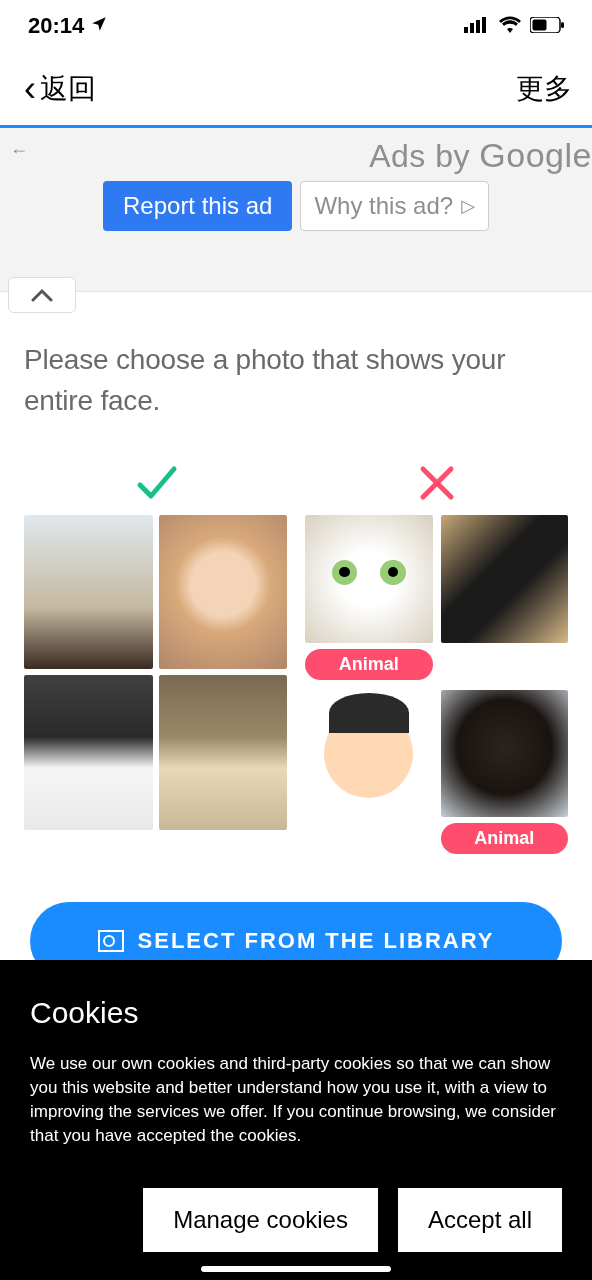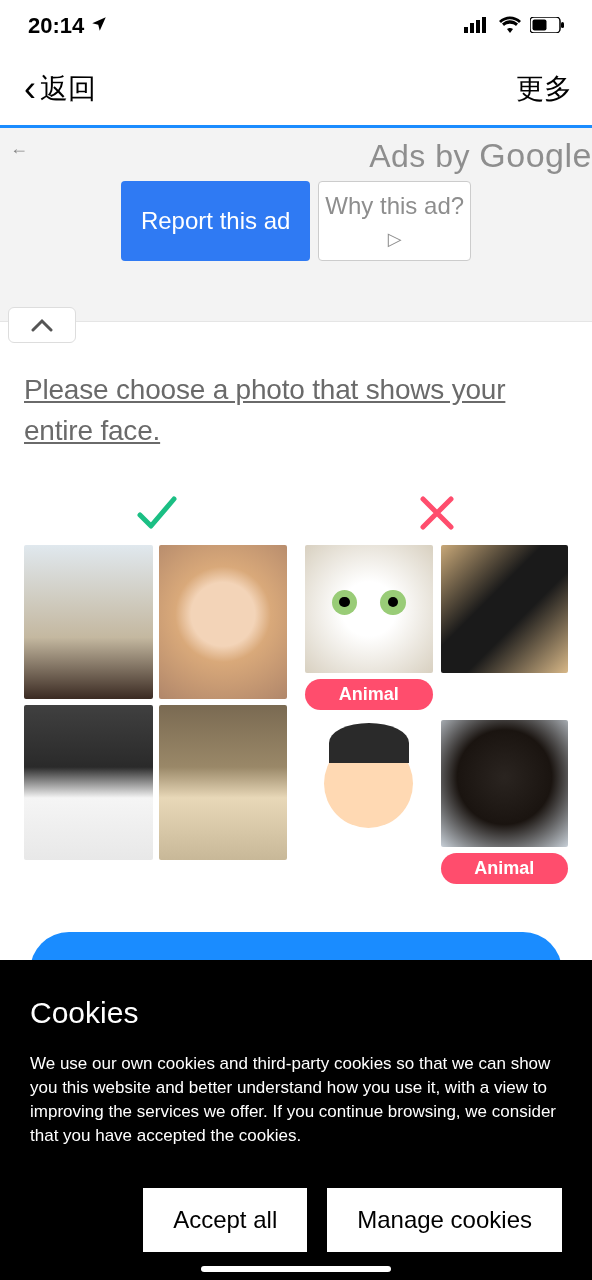--- a/index.html
+++ b/index.html
@@ -11,25 +11,25 @@
   .nav-bar { height: 76px; display: flex; align-items: center; justify-content: space-between; padding: 0 20px 0 24px; border-bottom: 3px solid #1a8cff; }
   .nav-back { display: flex; align-items: center; gap: 4px; font-size: 28px; color: #000; cursor: pointer; }
   .nav-more { font-size: 28px; color: #000; cursor: pointer; }
   .chevron-left { font-size: 36px; line-height: 1; }
   .ad-panel { background: #f3f3f3; padding: 8px 0 60px; position: relative; border-bottom: 1px solid #e5e5e5; }
   .ad-back-arrow { position: absolute; left: 10px; top: 10px; color: #888; font-size: 18px; }
   .ads-by { text-align: right; font-size: 32px; color: #8e8e8e; font-weight: 400; letter-spacing: 0.5px; }
   .ads-by .g { font-family: Arial, sans-serif; font-weight: 500; font-size: 34px; }
   .ad-buttons { display: flex; justify-content: center; gap: 8px; margin-top: 6px; }
   .btn-report { background: #2f7af3; color: #fff; border: none; padding: 10px 20px; font-size: 24px; border-radius: 4px; cursor: pointer; }
-  .btn-why { background: #fff; color: #8e8e8e; border: 1px solid #ccc; padding: 10px 6px; font-size: 24px; border-radius: 4px; cursor: pointer; display: flex; align-items: center; gap: 8px; flex-direction: column; }
+  .btn-why { background: #fff; color: #8e8e8e; border: 1px solid #ccc; padding: 10px 13px; font-size: 24px; border-radius: 4px; cursor: pointer; display: flex; align-items: center; gap: 8px; }
   .ad-choices { font-size: 18px; }
   .collapse-tab { position: absolute; left: 8px; bottom: -22px; width: 68px; height: 36px; background: #fff; border: 1px solid #ddd; border-radius: 6px; display: flex; align-items: center; justify-content: center; cursor: pointer; }
   .main-content { padding: 48px 24px 0; }
-  .instruction { font-size: 28px; color: #6a6a6a; line-height: 1.45; letter-spacing: -0.2px; text-decoration: underline; }
+  .instruction { font-size: 28px; color: #6a6a6a; line-height: 1.45; letter-spacing: -0.2px; }
   .examples { display: flex; gap: 18px; margin-top: 40px; }
   .example-col { flex: 1; }
   .icon-row { height: 44px; display: flex; justify-content: center; align-items: center; margin-bottom: 10px; }
   .check-svg, .cross-svg { width: 44px; height: 44px; }
   .photo-grid { display: grid; grid-template-columns: 1fr 1fr; gap: 6px; }
   .photo { width: 100%; aspect-ratio: 1/1.2; background: #ccc; border-radius: 2px; position: relative; overflow: hidden; }
   .bad-col .photo-wrap { display: flex; flex-direction: column; align-items: center; }
   .bad-col .photo { aspect-ratio: 1/1; }
   .bad-label { margin-top: 6px; background: #ff4d6d; color: #fff; font-size: 18px; font-weight: 600; padding: 5px 0; border-radius: 18px; width: 100%; text-align: center; }
   .bad-col .photo-grid { gap: 10px 8px; }
@@ -177,17 +177,17 @@
   <div class="cta-button">
     <span class="cta-icon"></span>
     <span>SELECT FROM THE LIBRARY</span>
   </div>
 </div>
 
 <div class="cookie-banner">
   <div class="cookie-title">Cookies</div>
   <div class="cookie-text">We use our own cookies and third-party cookies so that we can show you this website and better understand how you use it, with a view to improving the services we offer. If you continue browsing, we consider that you have accepted the cookies.</div>
   <div class="cookie-buttons">
+    <button class="cookie-btn">Manage cookies</button>
     <button class="cookie-btn">Accept all</button>
-    <button class="cookie-btn">Manage cookies</button>
   </div>
   <div class="home-indicator"></div>
 </div>
 
 </body></html>

